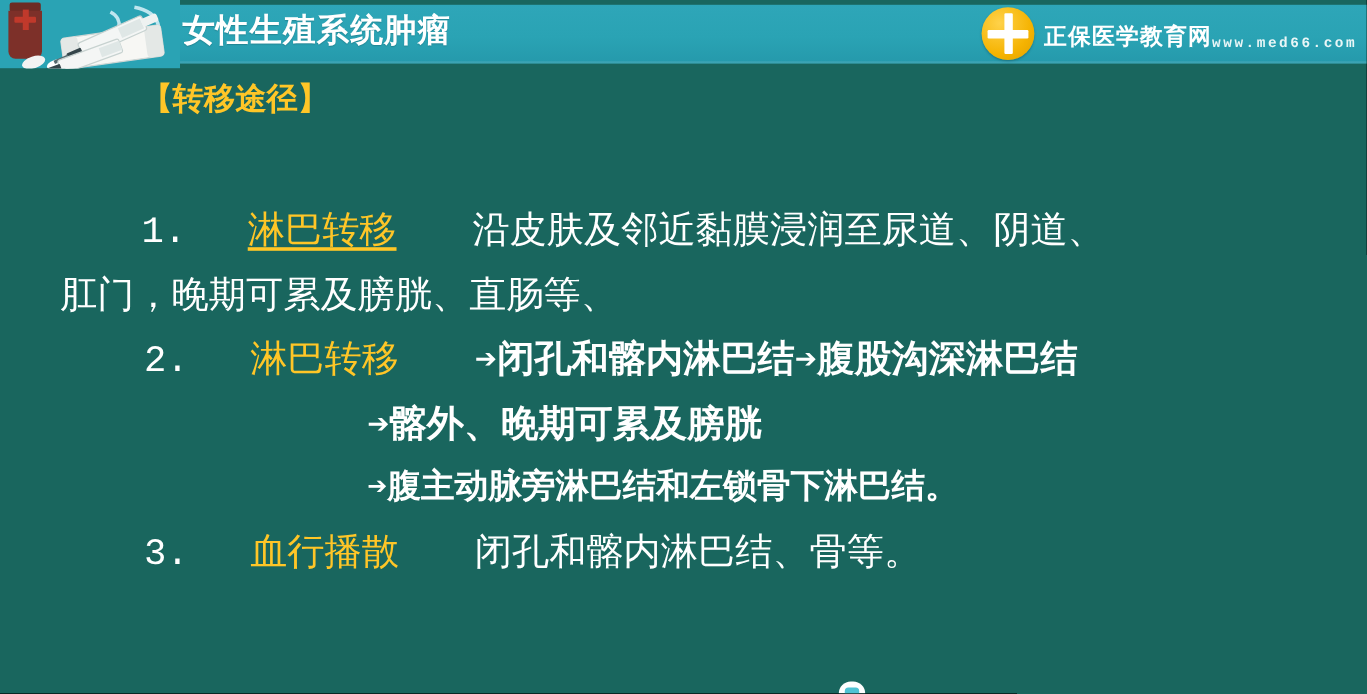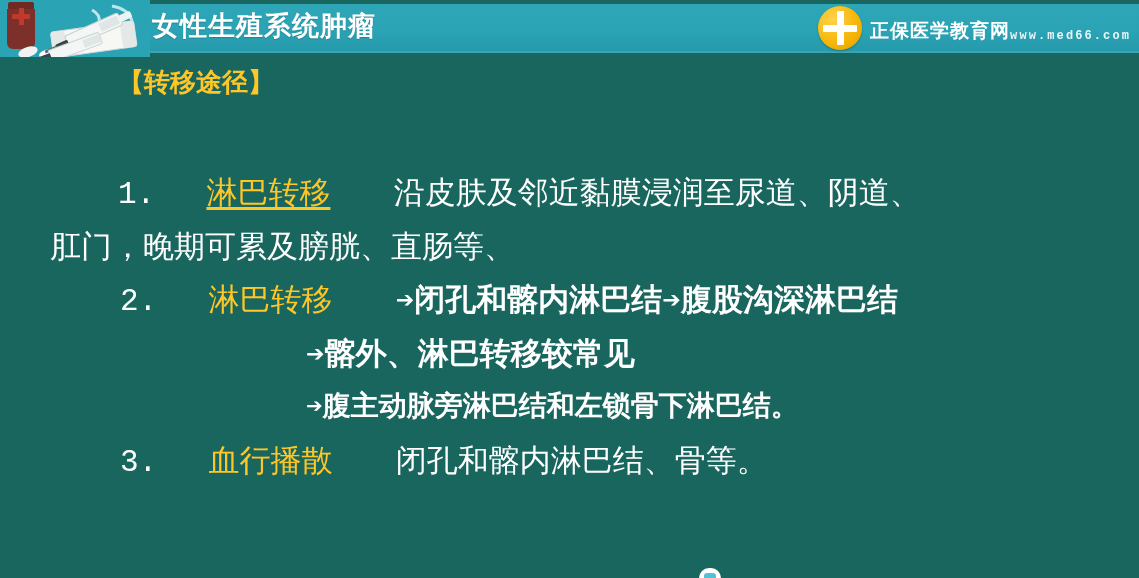--- a/index.html
+++ b/index.html
@@ -249,21 +249,21 @@
     <div class="line l-item1b">肛门，晚期可累及膀胱、直肠等、</div>
 
     <div class="line l-item2">
       <span>2.</span>
       <span class="gap-sm"></span>
       <span class="hl">淋巴转移</span>
       <span class="gap-md"></span>
       <span class="arrow">➔闭孔和髂内淋巴结➔腹股沟深淋巴结</span>
     </div>
 
-    <div class="line l-item2b arrow">➔髂外、淋巴转移较常见</div>
+    <div class="line l-item2b arrow">➔髂外、晚期可累及膀胱</div>
 
     <div class="line l-item2c arrow">➔腹主动脉旁淋巴结和左锁骨下淋巴结。</div>
 
     <div class="line l-item3">
       <span>3.</span>
       <span class="gap-sm"></span>
       <span class="hl">血行播散</span>
       <span class="gap-md"></span>
       <span>闭孔和髂内淋巴结、骨等。</span>
     </div>

